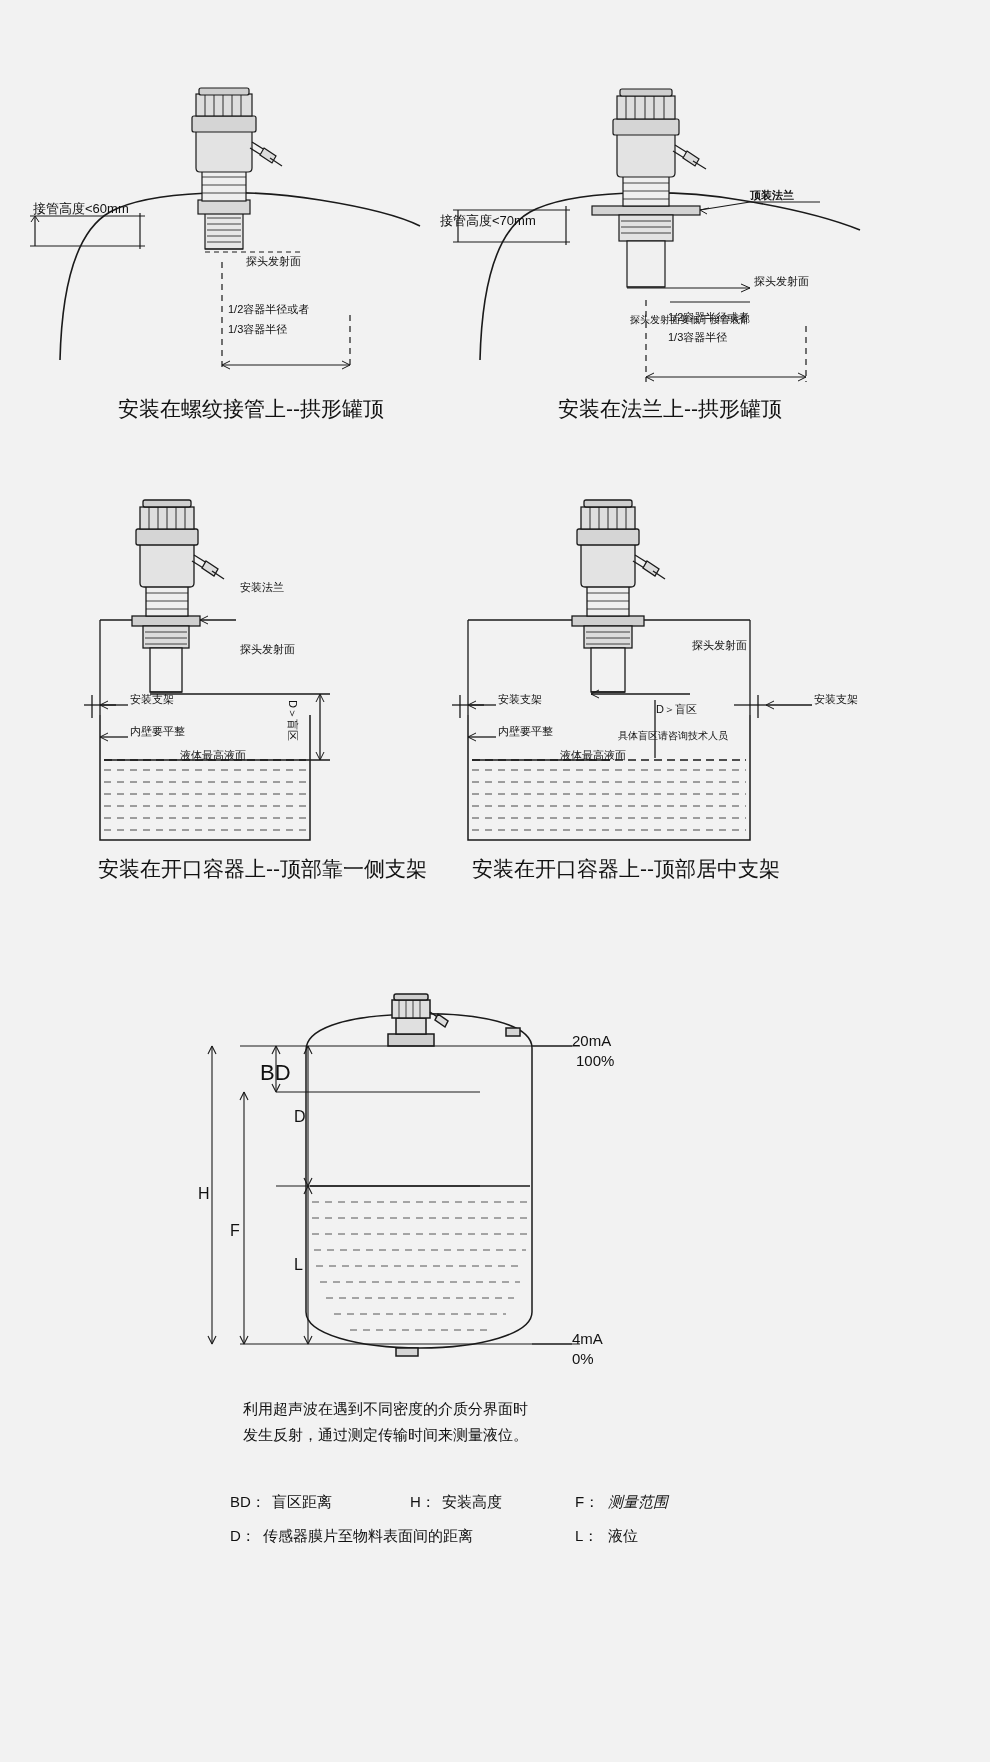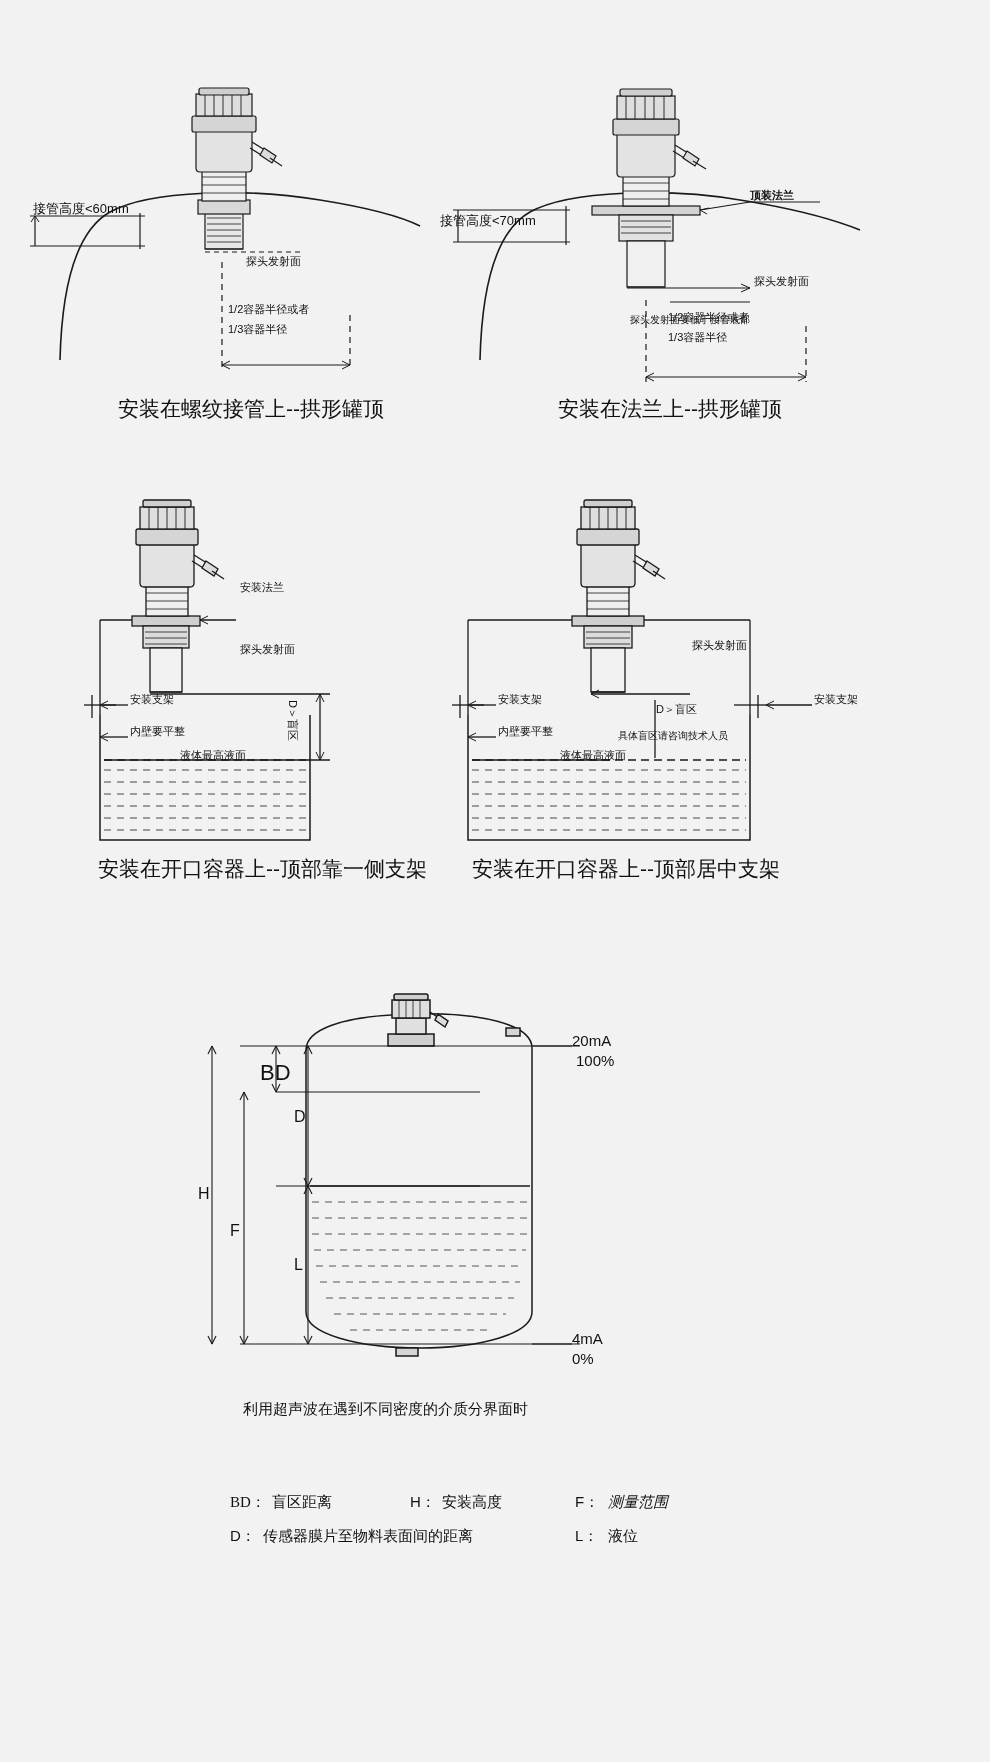--- a/index.html
+++ b/index.html
@@ -407,25 +407,26 @@
     <div class="abs" style="left:50px;top:292px;font-size:16px;">F</div>
     <div class="abs" style="left:114px;top:326px;font-size:16px;">L</div>
     <div class="abs" style="left:392px;top:102px;font-size:15px;">20mA</div>
     <div class="abs" style="left:396px;top:122px;font-size:15px;">100%</div>
     <div class="abs" style="left:392px;top:400px;font-size:15px;">4mA</div>
     <div class="abs" style="left:392px;top:420px;font-size:15px;">0%</div>
   </div>
 
   <div class="abs" style="left:243px;top:1396px;">
     <div class="para">利用超声波在遇到不同密度的介质分界面时</div>
+    <div class="para">发生反射，通过测定传输时间来测量液位。</div>
   </div>
 
   <div class="abs" style="left:230px;top:1488px;width:560px;">
     <div style="position:relative;height:34px;">
-      <span class="legend abs" style="left:0;top:0;font-family:Liberation Serif, serif;">BD：</span>
+      <span class="legend abs" style="left:0;top:0;">BD：</span>
       <span class="legend abs" style="left:42px;top:0;">盲区距离</span>
       <span class="legend abs" style="left:180px;top:0;">H：</span>
       <span class="legend abs" style="left:212px;top:0;">安装高度</span>
       <span class="legend abs" style="left:345px;top:0;">F：</span>
       <span class="legend abs" style="left:378px;top:0;font-style:italic;">测量范围</span>
     </div>
     <div style="position:relative;height:34px;">
       <span class="legend abs" style="left:0;top:0;">D：</span>
       <span class="legend abs" style="left:33px;top:0;">传感器膜片至物料表面间的距离</span>
       <span class="legend abs" style="left:345px;top:0;">L：</span>

